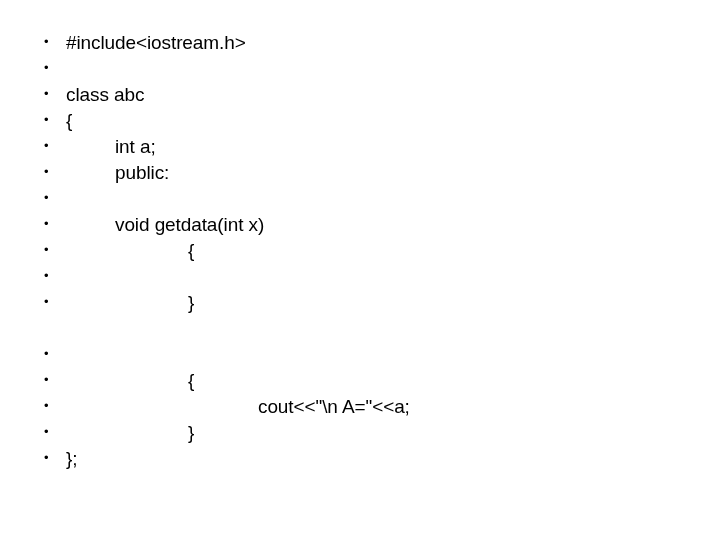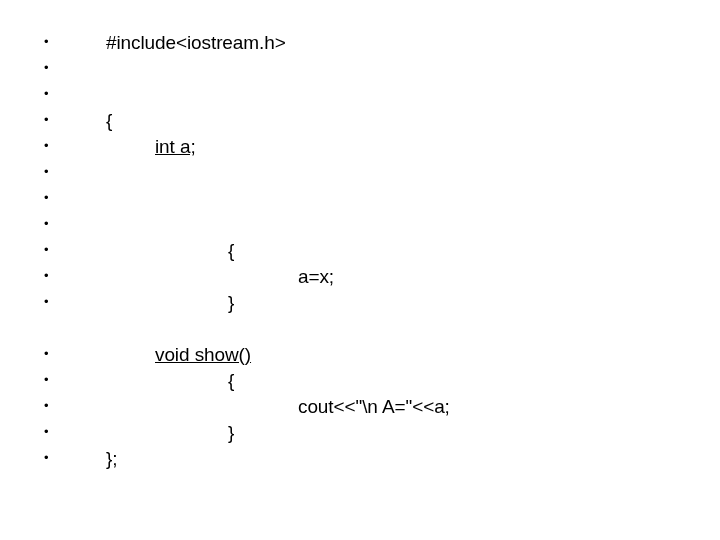--- a/index.html
+++ b/index.html
@@ -58,49 +58,48 @@
     height: 26px;
     line-height: 24px;
     font-size: 13px;
     color: #000000;
     text-align: left;
   }
 
   .line-text {
     display: inline-block;
     white-space: pre;
-    margin-left: 40px;
   }
 
   
   .indent-0 { padding-left: 0px; }
-  .indent-1 { padding-left: 49px; text-decoration: underline; }
+  .indent-1 { padding-left: 49px; }
   .indent-2 { padding-left: 122px; }
   .indent-3 { padding-left: 192px; }
 </style>
 </head>
 <body>
 
 <div class="slide">
   <div class="code-list">
       <div class="bullet-block">
         <div class="code-line"><span class="bullet-mark">•</span><span class="line-text indent-0">#include&lt;iostream.h&gt;</span></div>
         <div class="code-line"><span class="bullet-mark">•</span></div>
-        <div class="code-line"><span class="bullet-mark">•</span></div>
+        <div class="code-line"><span class="bullet-mark">•</span><span class="line-text indent-0">class abc</span></div>
         <div class="code-line"><span class="bullet-mark">•</span><span class="line-text indent-0">{</span></div>
         <div class="code-line"><span class="bullet-mark">•</span><span class="line-text indent-1">int a;</span></div>
+        <div class="code-line"><span class="bullet-mark">•</span><span class="line-text indent-1">public:</span></div>
         <div class="code-line"><span class="bullet-mark">•</span></div>
+        <div class="code-line"><span class="bullet-mark">•</span><span class="line-text indent-1">void getdata(int x)</span></div>
+        <div class="code-line"><span class="bullet-mark">•</span><span class="line-text indent-2">{</span></div>
         <div class="code-line"><span class="bullet-mark">•</span></div>
-        <div class="code-line"><span class="bullet-mark">•</span></div>
-        <div class="code-line"><span class="bullet-mark">•</span><span class="line-text indent-2">{</span></div>
-        <div class="code-line"><span class="bullet-mark">•</span><span class="line-text indent-3">a=x;</span></div>
         <div class="code-line"><span class="bullet-mark">•</span><span class="line-text indent-2">}</span></div>
       </div>
       <div class="block-gap"></div>
       <div class="bullet-block">
-        <div class="code-line"><span class="bullet-mark">•</span><span class="line-text indent-1">void show()</span></div>
+        <div class="code-line"><span class="bullet-mark">•</span></div>
         <div class="code-line"><span class="bullet-mark">•</span><span class="line-text indent-2">{</span></div>
         <div class="code-line"><span class="bullet-mark">•</span><span class="line-text indent-3">cout&lt;&lt;"\n A="&lt;&lt;a;</span></div>
         <div class="code-line"><span class="bullet-mark">•</span><span class="line-text indent-2">}</span></div>
         <div class="code-line"><span class="bullet-mark">•</span><span class="line-text indent-0">};</span></div>
       </div>
     </div>
 </div>
 
 </body></html>

